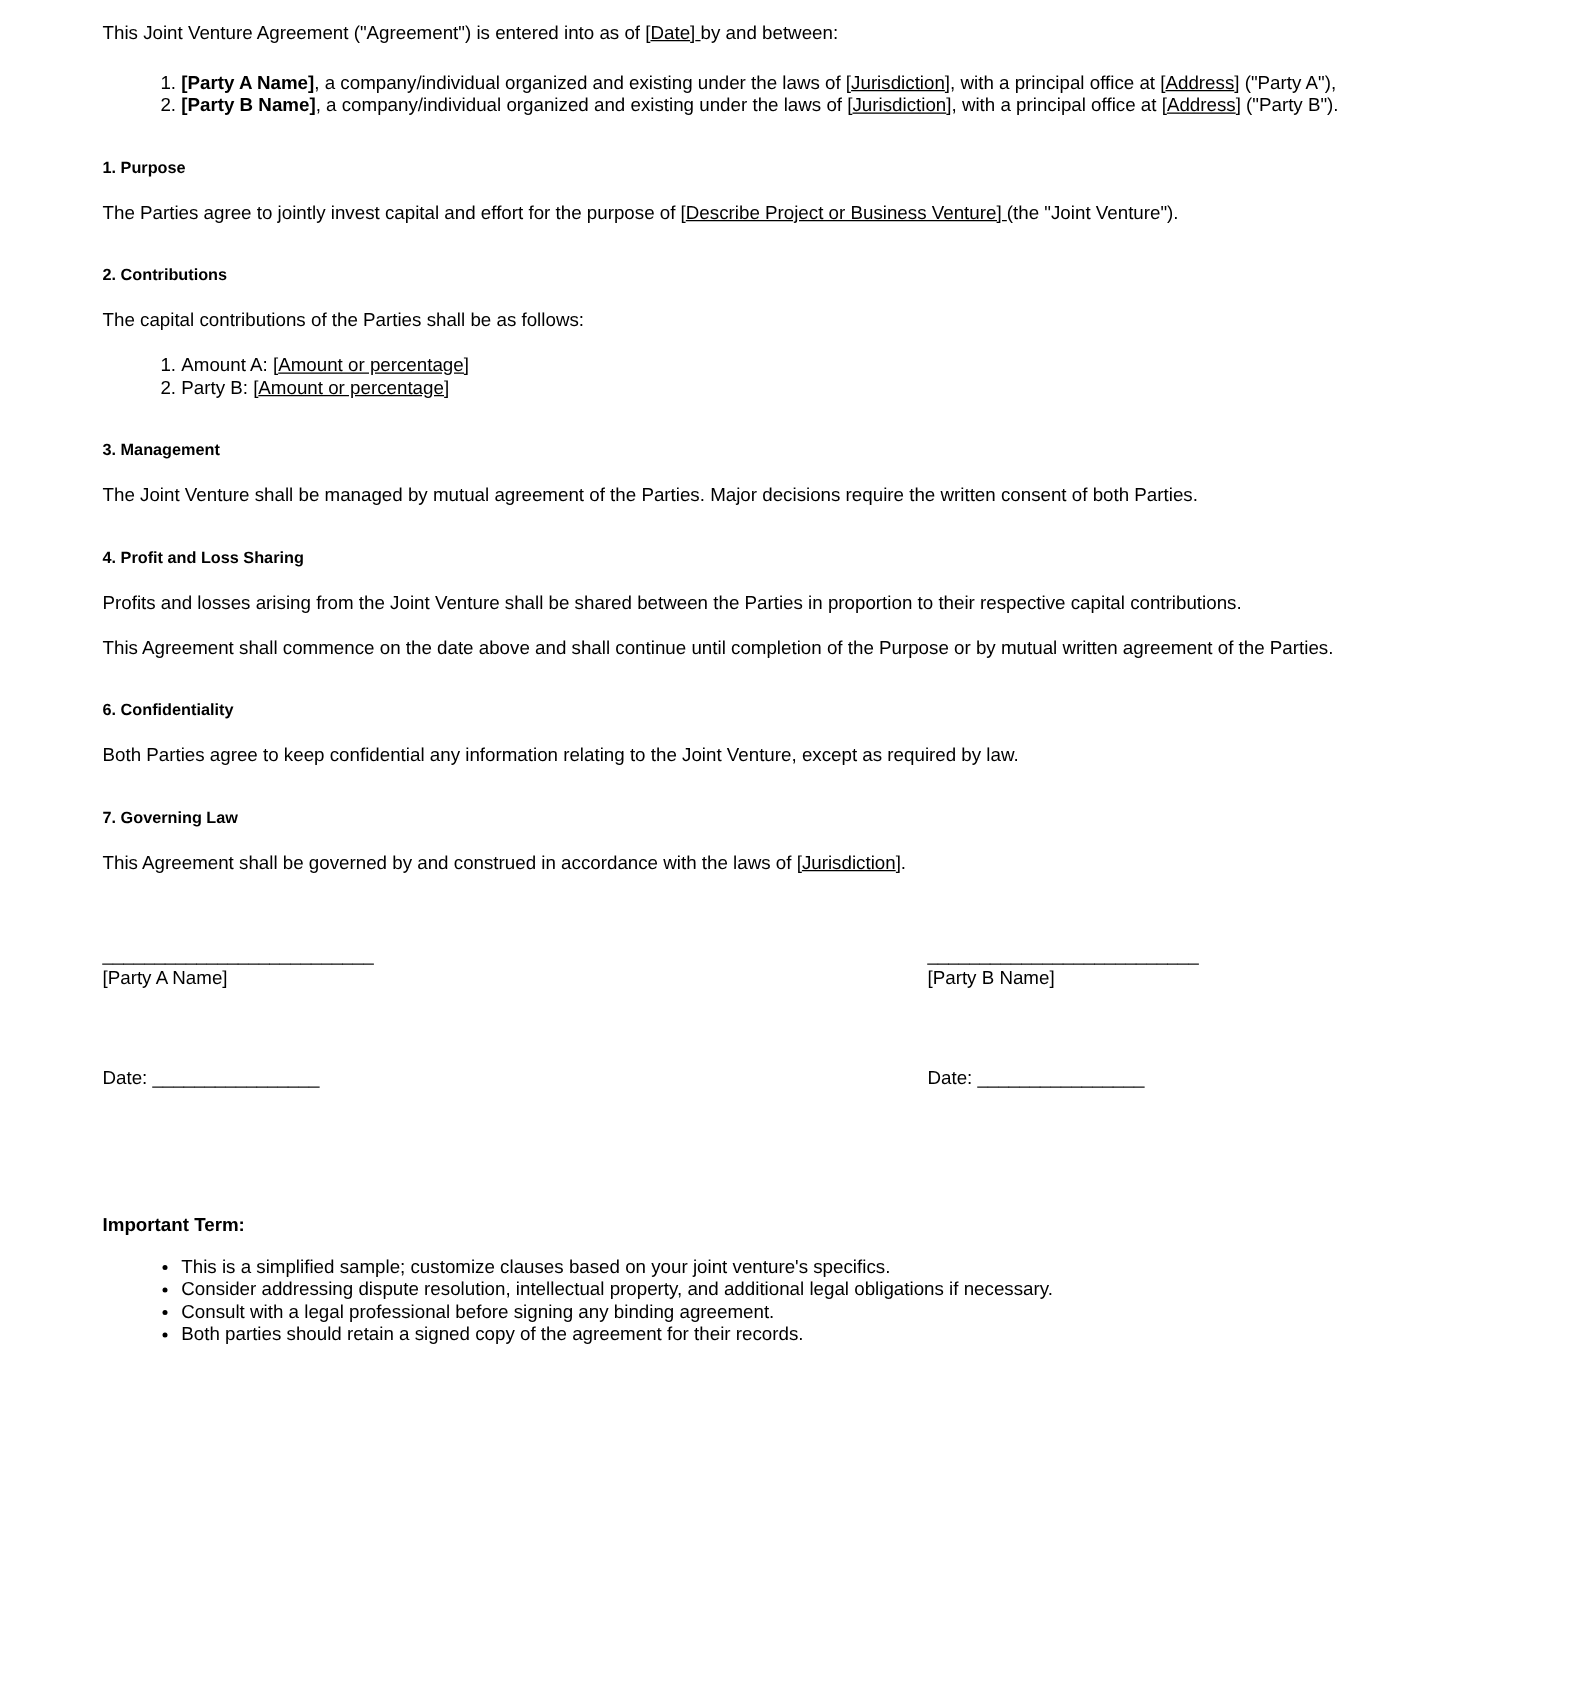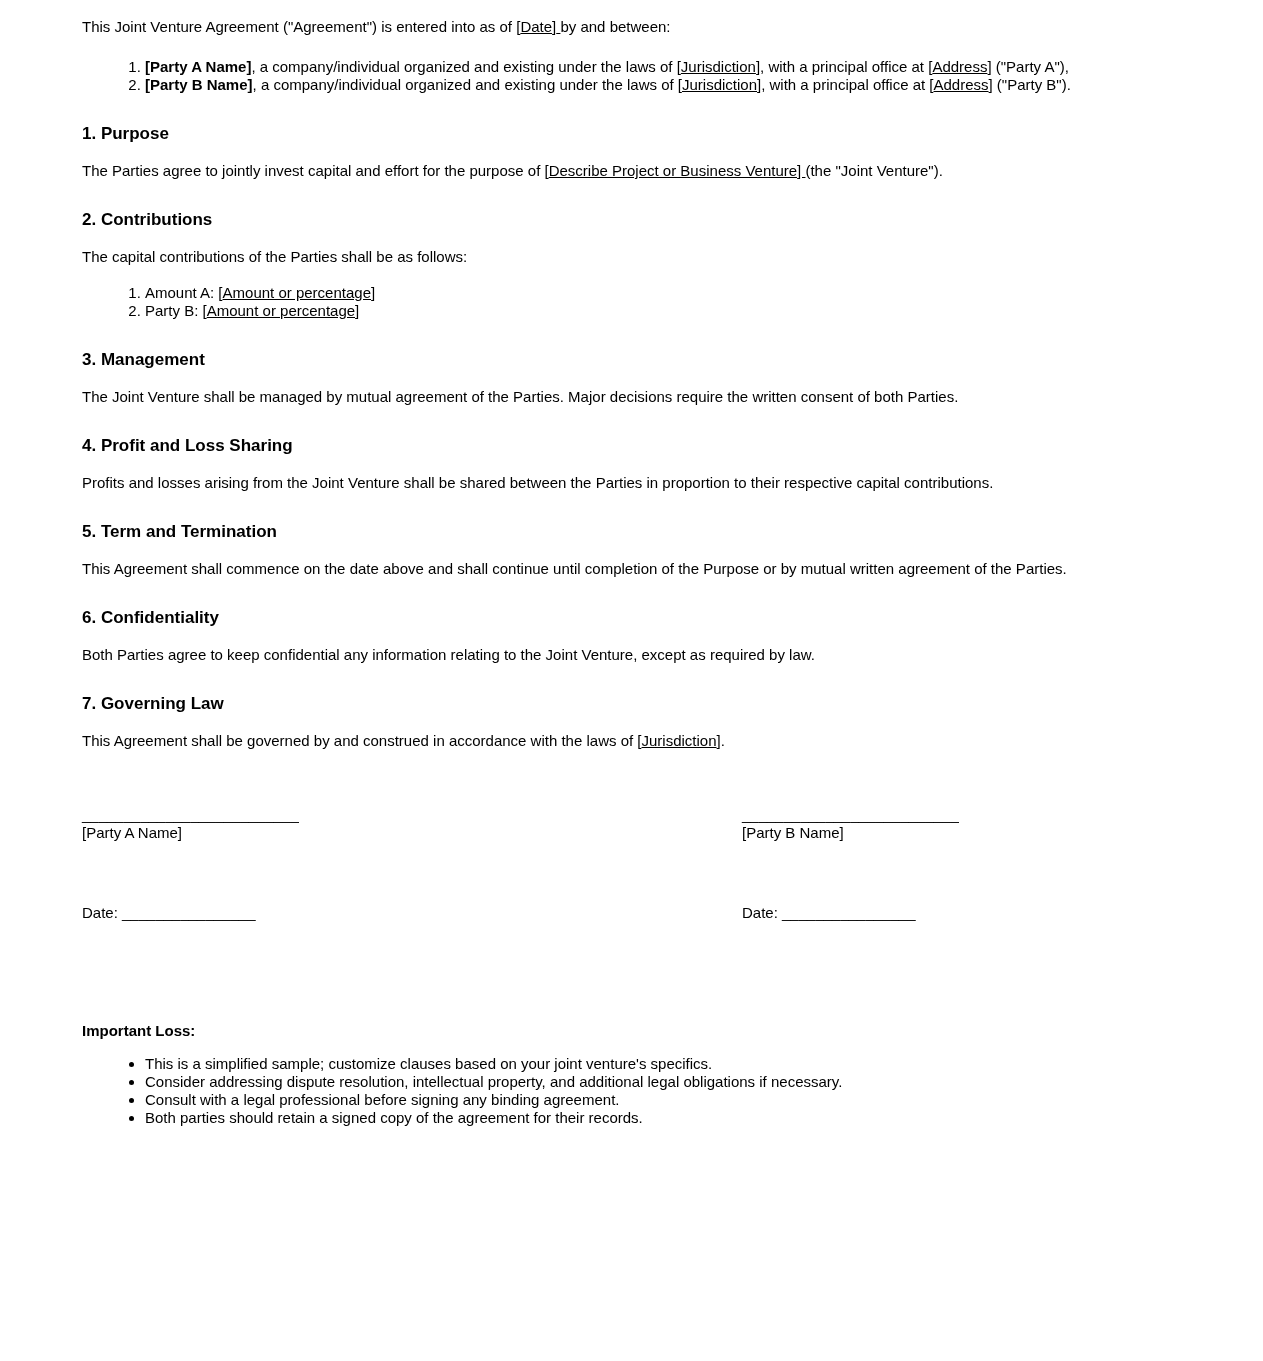--- a/index.html
+++ b/index.html
@@ -28,21 +28,21 @@
     line-height: 27px;
     font-weight: 700;
     text-align: center;
     margin: 84px 0 38px 0;
   }
   p.body-text {
     margin: 18px 0;
     line-height: 18px;
   }
   .sec-h {
-    font-size: 17px;
+    font-size: 13px;
     line-height: 18px;
     font-weight: 700;
     margin: 31px 0 19px 0;
   }
   ol.num-list {
     margin: 18px 0;
     padding-left: 63px;
     line-height: 18px;
   }
   ol.parties-list { margin: 22px 0 18px 0; }
@@ -96,21 +96,20 @@
     <li><span>Amount A: [</span><span class="u">Amount or percentage]</span></li>
     <li><span>Party B: [</span><span class="u">Amount or percentage]</span></li>
   </ol>
 
   <div class="sec-h">3. Management</div>
   <p class="body-text">The Joint Venture shall be managed by mutual agreement of the Parties. Major decisions require the written consent of both Parties.</p>
 
   <div class="sec-h">4. Profit and Loss Sharing</div>
   <p class="body-text">Profits and losses arising from the Joint Venture shall be shared between the Parties in proportion to their respective capital contributions.</p>
 
-  <div class="sec-h">5. Term and Termination</div>
   <p class="body-text">This Agreement shall commence on the date above and shall continue until completion of the Purpose or by mutual written agreement of the Parties.</p>
 
   <div class="sec-h">6. Confidentiality</div>
   <p class="body-text">Both Parties agree to keep confidential any information relating to the Joint Venture, except as required by law.</p>
 
   <div class="sec-h">7. Governing Law</div>
   <p class="body-text"><span>This Agreement shall be governed by and construed in accordance with the laws of [</span><span class="u">Jurisdiction</span><span>].</span></p>
 
   <div class="sig-row">
     <div class="sig-col">
@@ -121,21 +120,21 @@
       <div class="sig-line">__________________________</div>
       <div class="sig-name">[Party B Name]</div>
     </div>
   </div>
 
   <div class="sig-row date-row">
     <div class="sig-col"><span>Date: </span><span class="date-line">________________</span></div>
     <div class="sig-col"><span>Date: </span><span class="date-line">________________</span></div>
   </div>
 
-  <div class="notes-h">Important Loss:</div>
+  <div class="notes-h">Important Term:</div>
   <ul class="notes-list">
     <li>This is a simplified sample; customize clauses based on your joint venture's specifics.</li>
     <li>Consider addressing dispute resolution, intellectual property, and additional legal obligations if necessary.</li>
     <li>Consult with a legal professional before signing any binding agreement.</li>
     <li>Both parties should retain a signed copy of the agreement for their records.</li>
   </ul>
 
 </div>
 
 </body></html>

